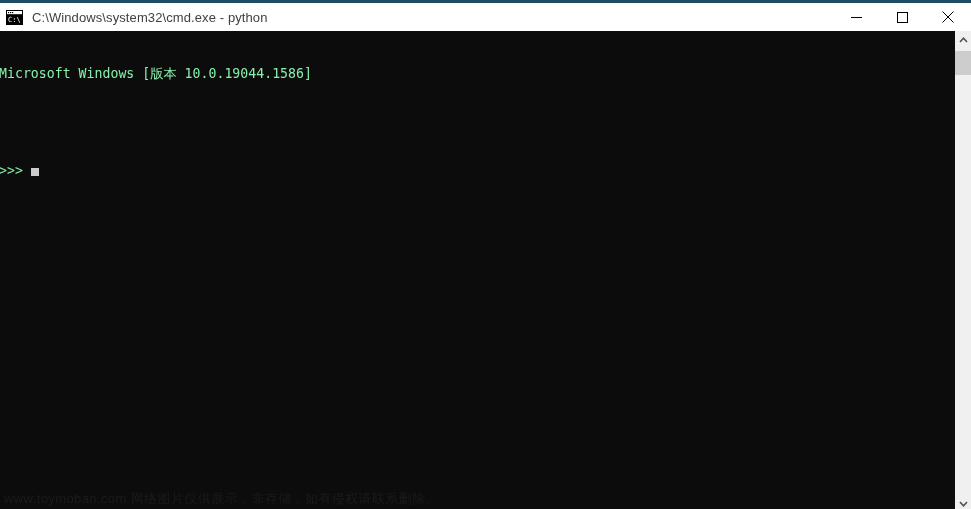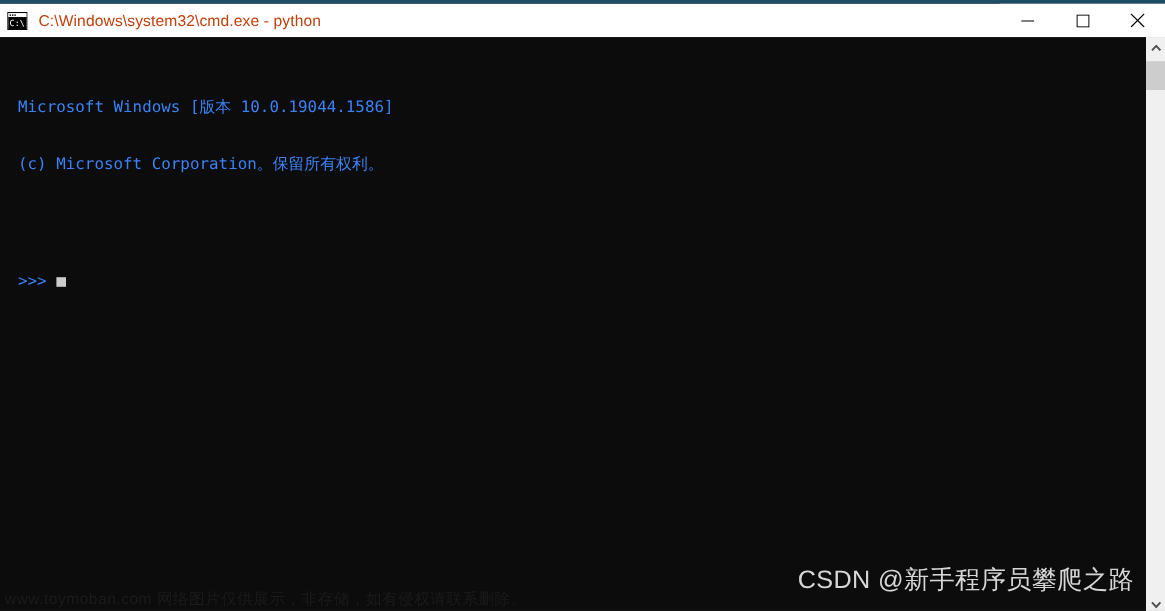--- a/index.html
+++ b/index.html
@@ -41,21 +41,21 @@
     height: 15px;
     margin-left: 6px;
     margin-right: 9px;
     flex: 0 0 auto;
     position: relative;
   }
   #app-icon svg { display: block; }
   #title-text {
     font-family: "Liberation Sans", sans-serif;
     font-size: 13px;
-    color: #c2410c;
+    color: #404040;
     white-space: nowrap;
     letter-spacing: 0.1px;
   }
   #window-controls {
     position: absolute;
     right: 0;
     top: 0;
     height: 28px;
     display: flex;
     align-items: stretch;
@@ -77,26 +77,26 @@
     top: 28px;
     width: 955px;
     height: 481px;
     background: #0c0c0c;
     overflow: hidden;
   }
   #console-text {
     position: absolute;
     left: -1px;
     top: 3px;
-    margin: 16px;
+    margin: 0;
     padding: 0;
     font-family: "DejaVu Sans Mono", "Liberation Mono", monospace;
     font-size: 13.2px;
     line-height: 16.1px;
-    color: #3b82f6;
+    color: #86efac;
     white-space: pre;
     letter-spacing: 0.02px;
   }
   #console-text .line { display: block; height: 16.1px; }
   .cursor {
     display: inline-block;
     width: 8px;
     height: 8px;
     background: #cccccc;
     vertical-align: -1px;
@@ -195,21 +195,20 @@
           <line x1="0.5" y1="0.5" x2="11.5" y2="11.5" stroke="#000000" stroke-width="1"></line>
           <line x1="11.5" y1="0.5" x2="0.5" y2="11.5" stroke="#000000" stroke-width="1"></line>
         </svg>
       </div>
     </div>
   </div>
 
   <div id="terminal">
     <div id="console-text">
       <span class="line">Microsoft Windows [版本 10.0.19044.1586]</span>
-      <span class="line">(c) Microsoft Corporation。保留所有权利。</span>
       <span class="line"></span>
       <span class="line"><span>&gt;&gt;&gt;</span><span class="cursor"></span></span>
     </div>
   </div>
 
   <div id="scrollbar">
     <div class="sb-arrow">
       <svg width="9" height="6" viewBox="0 0 9 6">
         <polyline points="1,5 4.5,1.2 8,5" fill="none" stroke="#505050" stroke-width="1.6"></polyline>
       </svg>
@@ -217,16 +216,15 @@
     <div id="sb-track">
       <div id="sb-thumb"></div>
     </div>
     <div class="sb-arrow">
       <svg width="9" height="6" viewBox="0 0 9 6">
         <polyline points="1,1 4.5,4.8 8,1" fill="none" stroke="#505050" stroke-width="1.6"></polyline>
       </svg>
     </div>
   </div>
 
-  <div id="csdn-watermark">CSDN @新手程序员攀爬之路</div>
   <div id="bottom-watermark">www.toymoban.com 网络图片仅供展示，非存储，如有侵权请联系删除。</div>
 
 </div>
 
 </body></html>

